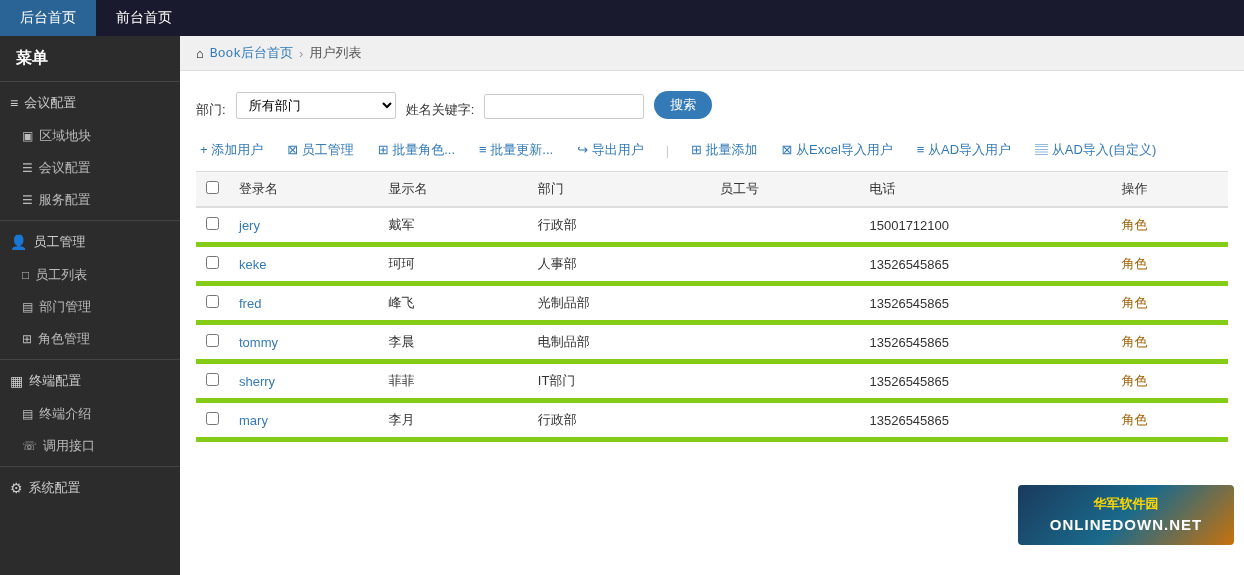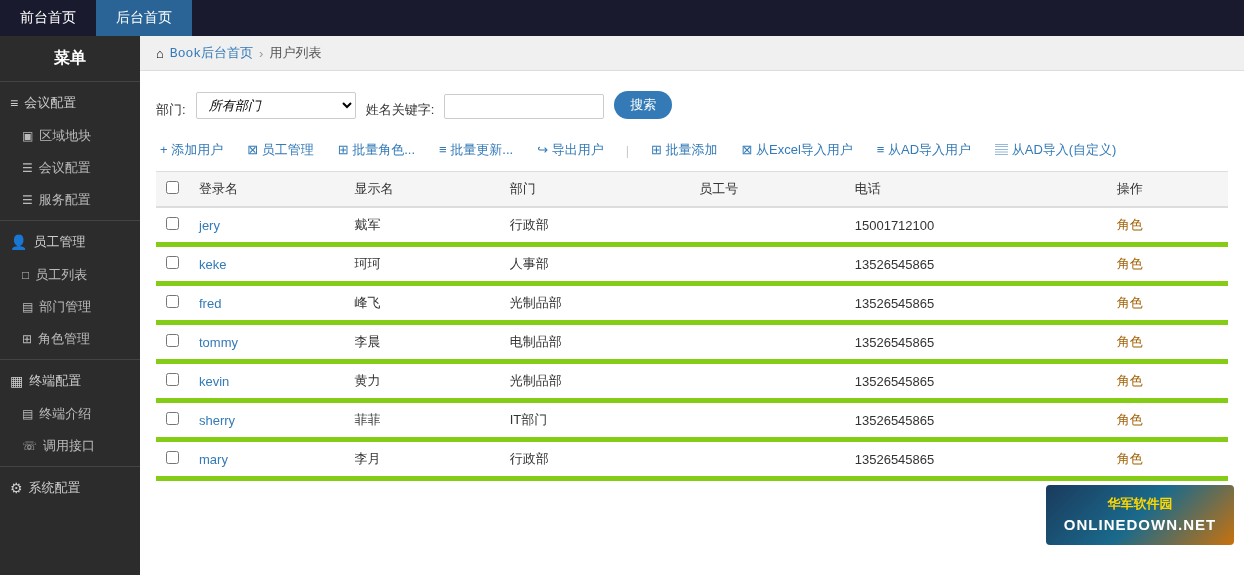--- a/index.html
+++ b/index.html
@@ -27,26 +27,25 @@
 
     
     .layout {
       display: flex;
       flex: 1;
       overflow: hidden;
     }
 
     
     .sidebar {
-      width: 140px;
+      width: 180px;
       background: #2c2c2c;
       color: #ccc;
       flex-shrink: 0;
       overflow-y: auto;
-      text-align: center;
     }
     .sidebar-title {
       color: #fff;
       font-size: 16px;
       font-weight: bold;
       padding: 12px 16px 8px;
     }
     .sidebar-divider {
       border: none;
       border-top: 1px solid #444;
@@ -111,21 +110,20 @@
       padding: 8px 0;
     }
     .search-bar label { font-size: 13px; color: #333; }
     .search-bar select {
       padding: 4px 8px;
       border: 1px solid #ccc;
       border-radius: 2px;
       font-size: 13px;
       width: 160px;
       background: #fff;
-      font-style: italic;
     }
     .search-bar input[type="text"] {
       padding: 4px 8px;
       border: 1px solid #ccc;
       border-radius: 2px;
       font-size: 13px;
       width: 160px;
     }
     .btn-search {
       background: #337ab7;
@@ -179,21 +177,21 @@
     .col-action { color: #a16207; cursor: pointer; }
 
     
     input[type="checkbox"] { cursor: pointer; }
 
     
     .watermark {
       position: fixed;
       bottom: 30px;
       right: 10px;
-      width: 188px;
+      width: 216px;
       height: 60px;
       background: linear-gradient(135deg, #1a3a5c 0%, #1a6a8c 50%, #c8720c 100%);
       border-radius: 4px;
       display: flex;
       align-items: center;
       justify-content: center;
       font-size: 11px;
       color: #fff;
       font-weight: bold;
       z-index: 999;
@@ -201,25 +199,25 @@
     }
     .watermark-inner {
       text-align: center;
       line-height: 1.4;
     }
   </style>
 </head>
 <body>
 
 <nav class="top-nav">
+  <div class="top-nav-item active">
+    <span>后台首页</span>
+  </div>
   <div class="top-nav-item">
     <span>前台首页</span>
-  </div>
-  <div class="top-nav-item active">
-    <span>后台首页</span>
   </div>
 </nav>
 
 <div class="layout">
 
   <aside class="sidebar">
     <div class="sidebar-title">菜单</div>
     <hr class="sidebar-divider">
 
     <div class="sidebar-group-label">
@@ -361,29 +359,20 @@
     <td><input type="checkbox" style=""></td>
     <td><a href="#">tommy</a></td>
     <td>李晨</td>
     <td>电制品部</td>
     <td></td>
     <td>13526545865</td>
     <td><span class="col-action">角色</span></td>
   </tr>
             <tr>
     <td><input type="checkbox" style=""></td>
-    <td><a href="#">kevin</a></td>
-    <td>黄力</td>
-    <td>光制品部</td>
-    <td></td>
-    <td>13526545865</td>
-    <td><span class="col-action">角色</span></td>
-  </tr>
-            <tr>
-    <td><input type="checkbox" style=""></td>
     <td><a href="#">sherry</a></td>
     <td>菲菲</td>
     <td>IT部门</td>
     <td></td>
     <td>13526545865</td>
     <td><span class="col-action">角色</span></td>
   </tr>
             <tr>
     <td><input type="checkbox" style=""></td>
     <td><a href="#">mary</a></td>

